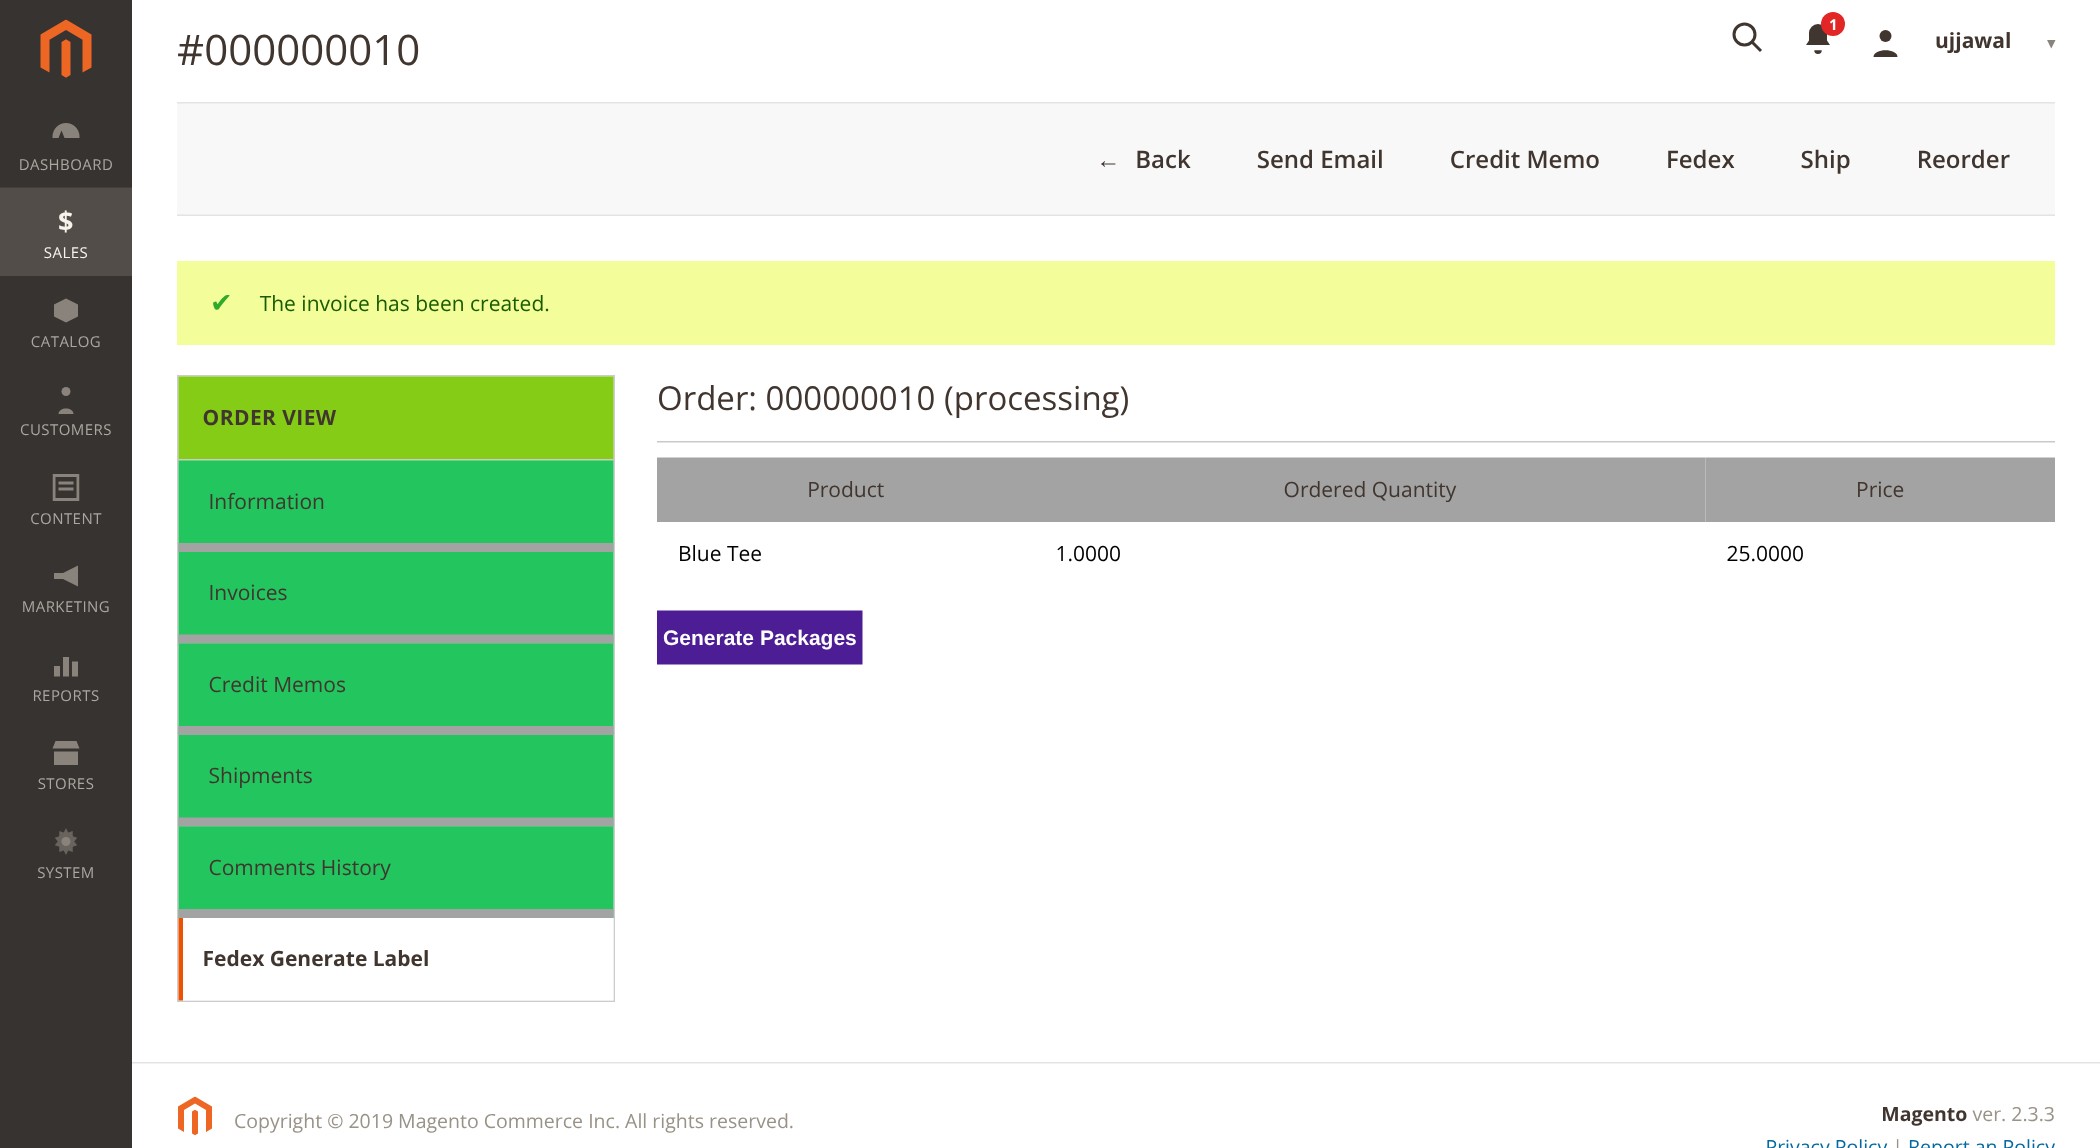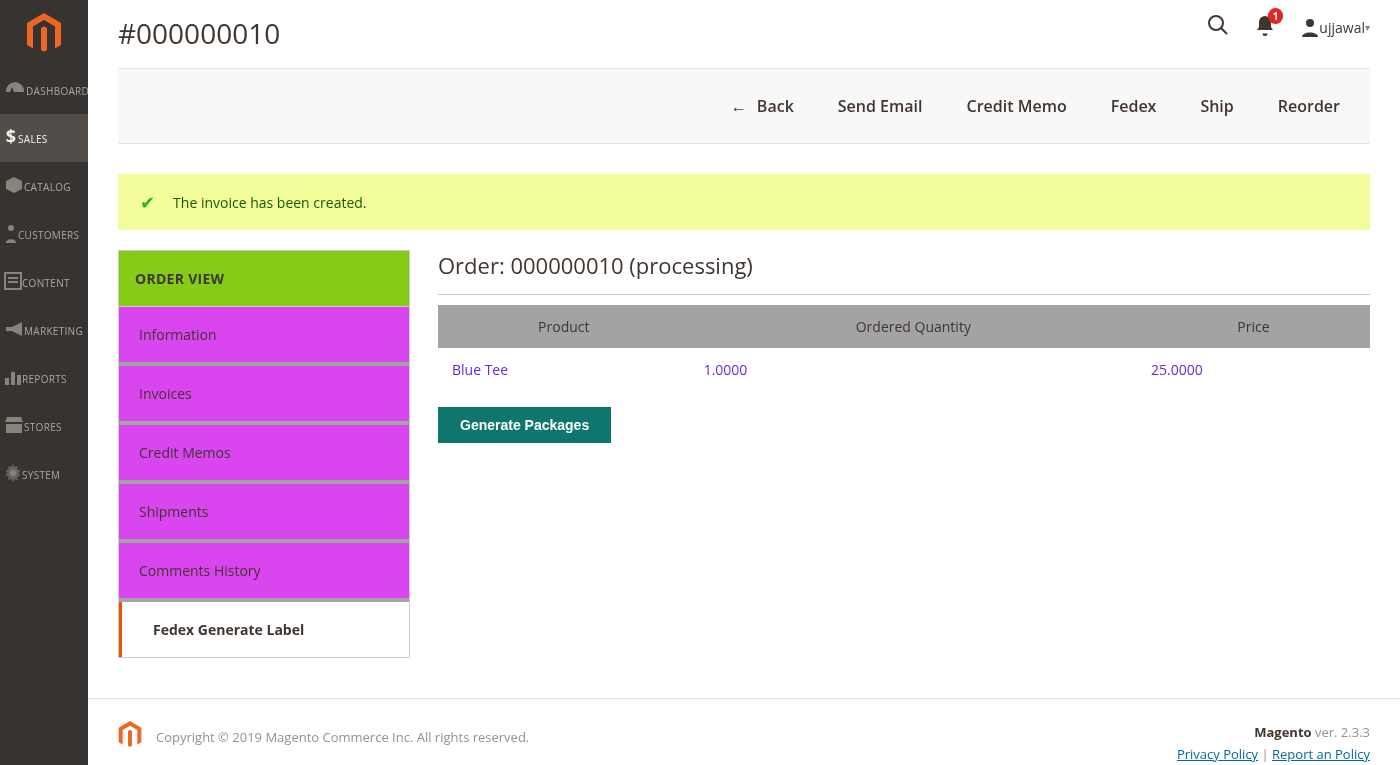--- a/index.html
+++ b/index.html
@@ -20,21 +20,21 @@
     padding-top: 10px;
     flex-shrink: 0;
   }
   .admin-nav .logo {
     width: 42px; height: 48px;
     display: flex; align-items: center; justify-content: center;
     margin-bottom: 8px;
   }
   .nav-item {
     width: 100%;
-    display: flex; align-items: center;
+    display: flex; flex-direction: column; align-items: center;
     padding: 12px 4px 10px;
     color: #aaa6a0;
     font-size: 10px;
     letter-spacing: 0.03em;
     text-align: center;
     cursor: pointer;
   }
   .nav-item.active { background: #524d49; color: #f7f3eb; }
   .nav-item .ico { margin-bottom: 4px; display:flex; align-items:center; justify-content:center; height:22px;}
   .nav-item .lbl { line-height: 1.1; }
@@ -45,21 +45,21 @@
     padding: 14px 30px 16px 30px;
   }
   .page-title { font-size: 28px; font-weight: 400; color:#41362f; }
   .header-tools { display: flex; align-items: center; gap: 26px; }
   .tool { position: relative; cursor: pointer; color:#41362f; }
   .badge {
     position: absolute; top: -6px; right: -8px;
     background: #e22626; color:#fff; font-size:10px; font-weight:700;
     border-radius: 10px; padding: 1px 5px;
   }
-  .user { display:flex; align-items:center; gap:0; color:#41362f; font-size:14px;}
+  .user { display:flex; align-items:center; gap:24px; color:#41362f; font-size:14px;font-weight:bold;}
   .user .caret { font-size:10px; color:#8a837b;}
   
   .action-bar {
     background: #f8f8f8;
     border-top: 1px solid #e3e3e3;
     border-bottom: 1px solid #e3e3e3;
     padding: 26px 30px;
     display: flex; justify-content: flex-end; gap: 44px;
     margin: 0 30px;
   }
@@ -92,46 +92,46 @@
   .side-panel .panel-title {
     font-size: 14px; font-weight:700; color:#41362f;
     padding: 18px 18px 18px 16px;
     border-bottom: 1px solid #cccccc;
     background: #84cc16;
     letter-spacing: 0.02em;
   }
   .side-item {
     padding: 18px 18px 18px 20px;
     font-size: 14px; color:#41362f;
-    border-bottom: 4px solid #a3a3a3;
+    border-bottom: 6px solid #a3a3a3;
     cursor: pointer;
-    background:#d946ef;
+    background:#22c55e;
   }
   .side-item:last-child { border-bottom: none; }
   .side-item.active {
     background: #fff;
     font-weight:700;
     border-left: 3px solid #eb5202;
-    padding-left: 31px;
+    padding-left: 13px;
   }
   .order-pane { flex:1; }
   .order-title { font-size: 22px; color:#41362f; margin-bottom: 14px; font-weight:400;}
   .order-hr { border: none; border-top:1px solid #cacaca; margin-bottom:10px;}
   table.order-tbl { width:100%; border-collapse: collapse; font-size:14px; }
   table.order-tbl thead th {
     background:#a3a3a3; text-align:center; font-weight:400; color:#41362f;
     padding:12px 28px;
   }
   table.order-tbl tbody td {
-    padding:12px 14px; color:#6d28d9;
+    padding:12px 14px; color:#000000;
   }
   .btn-primary {
     display:inline-block; margin-top:16px;
-    background:#0f766e; color:#fff; font-weight:600;
-    padding:10px 22px; font-size:14px; cursor:pointer;
+    background:#4c1d95; color:#fff; font-weight:600;
+    padding:10px 4px; font-size:14px; cursor:pointer;
     border:none;
   }
   
   .footer {
     margin-top:auto;
     border-top:1px solid #e3e3e3;
     background:#ffffff;
     padding:22px 30px 18px 30px;
     display:flex; align-items:flex-start; justify-content:space-between;
     color:#989287; font-size:13px;

